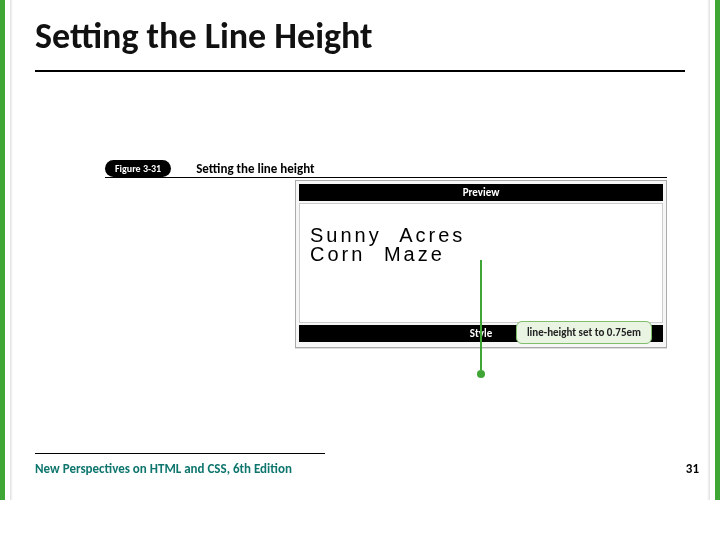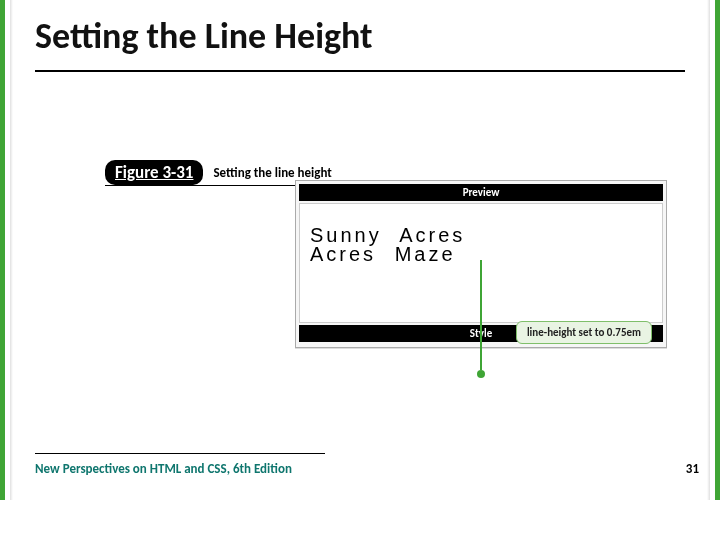--- a/index.html
+++ b/index.html
@@ -30,24 +30,23 @@
 
   
   .figure-wrap {
     position: absolute; left: 100px; right: 48px; top: 160px;
   }
   .fig-head {
     display: flex; align-items: center; margin-bottom: 2px;
     border-bottom: 1px solid #000;
   }
   .fig-badge {
-    background: #000; color: #fff; font-size: 17px; font-weight: 700;
+    background: #000; color: #fff; font-size: 10px; font-weight: 700;
     border-radius: 10px; padding: 2px 10px 2px 10px; display: inline-block;
-    margin-right: 10px;
-    text-decoration: underline;
+    margin-right: 25px;
   }
   .fig-caption {
     font-size: 13px; font-weight: 700; color: #000;
   }
 
   .panel {
     position: absolute; left: 290px; right: 48px; top: 180px;
     border: 1px solid #aaa; background: #f6f6f6; padding: 3px;
     box-shadow: 0 1px 0 #ddd;
   }
@@ -110,21 +109,21 @@
       <span class="fig-badge">Figure 3-31</span>
       <span class="fig-caption">Setting the line height</span>
     </div>
   </div>
 
   <div class="panel">
     <div class="panel-head">Preview</div>
     <div class="preview">
       <div class="preview-text">
         <div>Sunny Acres</div>
-        <div>Acres Maze</div>
+        <div>Corn Maze</div>
       </div>
       <div class="callout-line"></div>
       <div class="callout-dot"></div>
     </div>
 
     <div class="callout">line-height set to 0.75em</div>
 
     <div class="style-block">
       <div class="panel-head">Style</div>
     </div>

